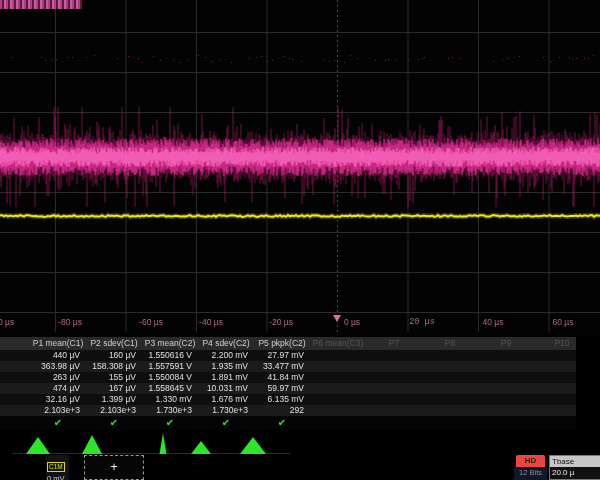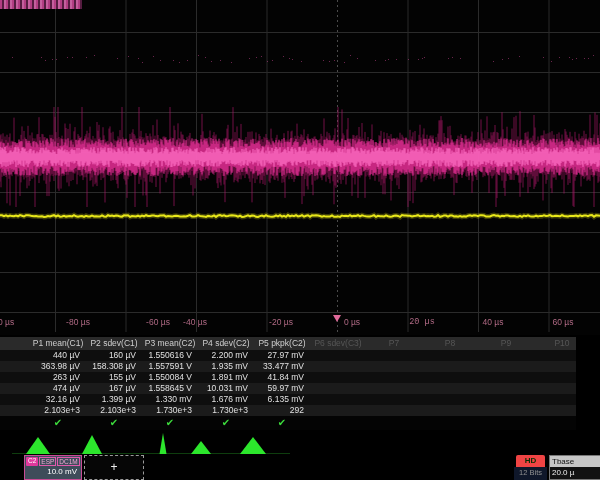--- a/index.html
+++ b/index.html
@@ -145,41 +145,41 @@
         <rect x="576" y="58" width="1" height="1" fill="rgba(210,70,150,0.5)"></rect>
         <rect x="584" y="58" width="1" height="1" fill="rgba(210,70,150,0.5)"></rect>
         <rect x="588" y="58" width="1" height="1" fill="rgba(210,70,150,0.5)"></rect>
         <rect x="593" y="55" width="1" height="1" fill="rgba(210,70,150,0.5)"></rect>
         <polyline points="0,215.3 2,215.3 4,216.2 6,215.3 8,216.4 10,215.5 12,216.1 14,216.3 16,215.6 18,216.3 20,215.1 22,215.7 24,216.5 26,215.2 28,215.2 30,215.6 32,216.1 34,216.2 36,216.0 38,216.5 40,216.5 42,216.2 44,216.9 46,216.8 48,216.0 50,216.5 52,215.7 54,215.2 56,216.5 58,215.4 60,216.7 62,216.5 64,215.9 66,216.6 68,216.2 70,216.0 72,216.4 74,215.2 76,216.3 78,216.8 80,216.2 82,216.1 84,216.9 86,215.8 88,216.4 90,216.5 92,215.6 94,216.4 96,216.3 98,216.5 100,216.6 102,215.4 104,216.5 106,216.8 108,215.2 110,216.0 112,215.6 114,216.3 116,215.6 118,215.8 120,216.4 122,216.6 124,215.3 126,215.4 128,215.2 130,216.9 132,216.1 134,216.2 136,216.4 138,215.7 140,216.6 142,215.5 144,216.3 146,215.2 148,216.0 150,215.9 152,215.5 154,215.5 156,216.1 158,216.3 160,215.5 162,215.6 164,215.4 166,216.6 168,216.0 170,216.3 172,216.6 174,216.0 176,215.8 178,216.1 180,216.5 182,216.4 184,216.3 186,216.4 188,215.8 190,215.1 192,216.4 194,216.4 196,216.2 198,215.1 200,216.0 202,216.2 204,216.4 206,216.9 208,215.9 210,216.3 212,216.4 214,215.4 216,216.9 218,215.5 220,215.1 222,216.0 224,215.4 226,216.2 228,216.0 230,215.4 232,215.3 234,215.4 236,215.8 238,216.6 240,215.6 242,216.9 244,216.8 246,216.1 248,215.4 250,216.3 252,215.5 254,215.7 256,216.8 258,216.9 260,216.1 262,215.6 264,216.5 266,215.2 268,216.3 270,216.6 272,216.8 274,216.5 276,215.3 278,216.3 280,215.2 282,216.6 284,215.8 286,216.8 288,215.1 290,216.4 292,215.6 294,216.1 296,215.2 298,216.4 300,216.1 302,215.2 304,216.6 306,215.8 308,215.3 310,216.8 312,215.2 314,215.5 316,215.2 318,215.5 320,216.0 322,216.8 324,216.1 326,216.6 328,216.6 330,216.4 332,215.5 334,216.8 336,216.7 338,216.4 340,216.9 342,215.5 344,216.1 346,215.8 348,216.3 350,215.1 352,216.3 354,215.7 356,216.0 358,215.2 360,216.4 362,215.3 364,215.9 366,216.3 368,216.4 370,216.5 372,215.9 374,215.2 376,216.9 378,215.8 380,216.2 382,216.3 384,216.5 386,215.3 388,216.2 390,216.7 392,216.5 394,215.8 396,215.6 398,215.9 400,216.9 402,215.1 404,215.5 406,215.5 408,215.8 410,215.8 412,216.5 414,216.0 416,215.8 418,215.2 420,216.3 422,215.9 424,215.5 426,216.2 428,215.9 430,216.2 432,215.7 434,216.7 436,216.6 438,215.1 440,216.8 442,216.3 444,215.4 446,215.5 448,216.6 450,215.5 452,215.4 454,216.4 456,216.3 458,216.7 460,216.0 462,216.8 464,216.2 466,216.6 468,215.7 470,215.3 472,216.0 474,215.2 476,215.4 478,216.2 480,215.2 482,215.3 484,215.4 486,216.6 488,216.5 490,216.4 492,215.5 494,215.1 496,215.7 498,215.5 500,216.6 502,215.8 504,216.1 506,215.4 508,215.6 510,216.2 512,216.2 514,216.0 516,216.5 518,216.7 520,215.8 522,216.9 524,215.5 526,216.2 528,215.4 530,216.2 532,216.6 534,216.6 536,215.7 538,216.5 540,215.9 542,216.1 544,215.4 546,216.0 548,215.7 550,215.1 552,216.2 554,216.1 556,215.7 558,216.0 560,216.3 562,215.2 564,216.0 566,216.2 568,216.4 570,215.9 572,215.9 574,215.9 576,215.5 578,216.3 580,215.4 582,216.1 584,215.6 586,215.4 588,216.2 590,215.2 592,215.1 594,216.8 596,215.4 598,215.6 600,215.8 " stroke="rgba(190,190,20,0.3)" stroke-width="5" fill="none"></polyline>
         <polyline points="0,215.3 2,215.3 4,216.2 6,215.3 8,216.4 10,215.5 12,216.1 14,216.3 16,215.6 18,216.3 20,215.1 22,215.7 24,216.5 26,215.2 28,215.2 30,215.6 32,216.1 34,216.2 36,216.0 38,216.5 40,216.5 42,216.2 44,216.9 46,216.8 48,216.0 50,216.5 52,215.7 54,215.2 56,216.5 58,215.4 60,216.7 62,216.5 64,215.9 66,216.6 68,216.2 70,216.0 72,216.4 74,215.2 76,216.3 78,216.8 80,216.2 82,216.1 84,216.9 86,215.8 88,216.4 90,216.5 92,215.6 94,216.4 96,216.3 98,216.5 100,216.6 102,215.4 104,216.5 106,216.8 108,215.2 110,216.0 112,215.6 114,216.3 116,215.6 118,215.8 120,216.4 122,216.6 124,215.3 126,215.4 128,215.2 130,216.9 132,216.1 134,216.2 136,216.4 138,215.7 140,216.6 142,215.5 144,216.3 146,215.2 148,216.0 150,215.9 152,215.5 154,215.5 156,216.1 158,216.3 160,215.5 162,215.6 164,215.4 166,216.6 168,216.0 170,216.3 172,216.6 174,216.0 176,215.8 178,216.1 180,216.5 182,216.4 184,216.3 186,216.4 188,215.8 190,215.1 192,216.4 194,216.4 196,216.2 198,215.1 200,216.0 202,216.2 204,216.4 206,216.9 208,215.9 210,216.3 212,216.4 214,215.4 216,216.9 218,215.5 220,215.1 222,216.0 224,215.4 226,216.2 228,216.0 230,215.4 232,215.3 234,215.4 236,215.8 238,216.6 240,215.6 242,216.9 244,216.8 246,216.1 248,215.4 250,216.3 252,215.5 254,215.7 256,216.8 258,216.9 260,216.1 262,215.6 264,216.5 266,215.2 268,216.3 270,216.6 272,216.8 274,216.5 276,215.3 278,216.3 280,215.2 282,216.6 284,215.8 286,216.8 288,215.1 290,216.4 292,215.6 294,216.1 296,215.2 298,216.4 300,216.1 302,215.2 304,216.6 306,215.8 308,215.3 310,216.8 312,215.2 314,215.5 316,215.2 318,215.5 320,216.0 322,216.8 324,216.1 326,216.6 328,216.6 330,216.4 332,215.5 334,216.8 336,216.7 338,216.4 340,216.9 342,215.5 344,216.1 346,215.8 348,216.3 350,215.1 352,216.3 354,215.7 356,216.0 358,215.2 360,216.4 362,215.3 364,215.9 366,216.3 368,216.4 370,216.5 372,215.9 374,215.2 376,216.9 378,215.8 380,216.2 382,216.3 384,216.5 386,215.3 388,216.2 390,216.7 392,216.5 394,215.8 396,215.6 398,215.9 400,216.9 402,215.1 404,215.5 406,215.5 408,215.8 410,215.8 412,216.5 414,216.0 416,215.8 418,215.2 420,216.3 422,215.9 424,215.5 426,216.2 428,215.9 430,216.2 432,215.7 434,216.7 436,216.6 438,215.1 440,216.8 442,216.3 444,215.4 446,215.5 448,216.6 450,215.5 452,215.4 454,216.4 456,216.3 458,216.7 460,216.0 462,216.8 464,216.2 466,216.6 468,215.7 470,215.3 472,216.0 474,215.2 476,215.4 478,216.2 480,215.2 482,215.3 484,215.4 486,216.6 488,216.5 490,216.4 492,215.5 494,215.1 496,215.7 498,215.5 500,216.6 502,215.8 504,216.1 506,215.4 508,215.6 510,216.2 512,216.2 514,216.0 516,216.5 518,216.7 520,215.8 522,216.9 524,215.5 526,216.2 528,215.4 530,216.2 532,216.6 534,216.6 536,215.7 538,216.5 540,215.9 542,216.1 544,215.4 546,216.0 548,215.7 550,215.1 552,216.2 554,216.1 556,215.7 558,216.0 560,216.3 562,215.2 564,216.0 566,216.2 568,216.4 570,215.9 572,215.9 574,215.9 576,215.5 578,216.3 580,215.4 582,216.1 584,215.6 586,215.4 588,216.2 590,215.2 592,215.1 594,216.8 596,215.4 598,215.6 600,215.8 " stroke="#e8e81a" stroke-width="2" fill="none"></polyline>
       </svg>
     <div id="top-blob"></div>
     <div id="axis-labels">
         <span class="tlabel" style="left: 0px;">-100 µs</span>
-        <span class="tlabel" style="left: 70px; margin-left: 8px;">-80 µs</span>
-        <span class="tlabel" style="left: 158px;">-60 µs</span>
-        <span class="tlabel" style="left: 195px;">-40 µs</span>
+        <span class="tlabel" style="left: 70px;">-80 µs</span>
+        <span class="tlabel" style="left: 151px;">-60 µs</span>
+        <span class="tlabel" style="left: 211px;">-40 µs</span>
         <span class="tlabel" style="left: 281px;">-20 µs</span>
         <span class="tlabel" style="left: 352px;">0 µs</span>
         <span class="tlabel" style="left: 422px; font-family: Liberation Mono, monospace;">20 µs</span>
         <span class="tlabel" style="left: 493px;">40 µs</span>
         <span class="tlabel" style="left: 563px; text-align: center;">60 µs</span>
       </div>
     <div id="trig-marker"></div>
   </div>
 
   <div id="mtable">
       <div class="mrow mrow-header">
         <div class="sp"></div>
         <div class="mcell">P1 mean(C1)</div>
         <div class="mcell">P2 sdev(C1)</div>
         <div class="mcell">P3 mean(C2)</div>
         <div class="mcell">P4 sdev(C2)</div>
         <div class="mcell">P5 pkpk(C2)</div>
-        <div class="mcell dim">P6 sdev(C3)</div>
+        <div class="mcell dim">P6 mean(C3)</div>
         <div class="mcell dim">P7</div>
         <div class="mcell dim">P8</div>
         <div class="mcell dim">P9</div>
         <div class="mcell dim">P10</div>
         <div class="mcell dim">P11</div>
       </div>
       <div class="mrow mrow-val">
         <div class="sp"></div>
         <div class="mcell">440 µV</div>
         <div class="mcell">160 µV</div>
@@ -285,28 +285,20 @@
       <polygon points="82,23 92,4 102,23" fill="#2ce62c"></polygon>
       <polygon points="159.5,23 163,2 166.5,23" fill="#2ce62c"></polygon>
       <polygon points="191,23 201,10 211,23" fill="#2ce62c"></polygon>
       <polygon points="240,23 253,6 266,23" fill="#2ce62c"></polygon>
     </svg>
 
   <div class="bbar">
     <div class="dbox" id="c1box">
       <span class="badge">C1M</span>
       <div class="val">0 mV</div>
-    </div>
-    <div class="dbox" id="c2box">
-      <div class="badgerow">
-        <span class="b-fill">C2</span>
-        <span class="b-out">ESP</span>
-        <span class="b-out">DC1M</span>
-      </div>
-      <div class="val">10.0 mV</div>
     </div>
     <div class="dbox" id="addslot">+</div>
     <div id="hdbadge">HD</div>
     <div id="hdbits">12 Bits</div>
     <div class="dbox" id="tbasebox">
       <div class="hdr">Tbase</div>
       <div class="val">20.0 µ</div>
     </div>
   </div>
 </div>

